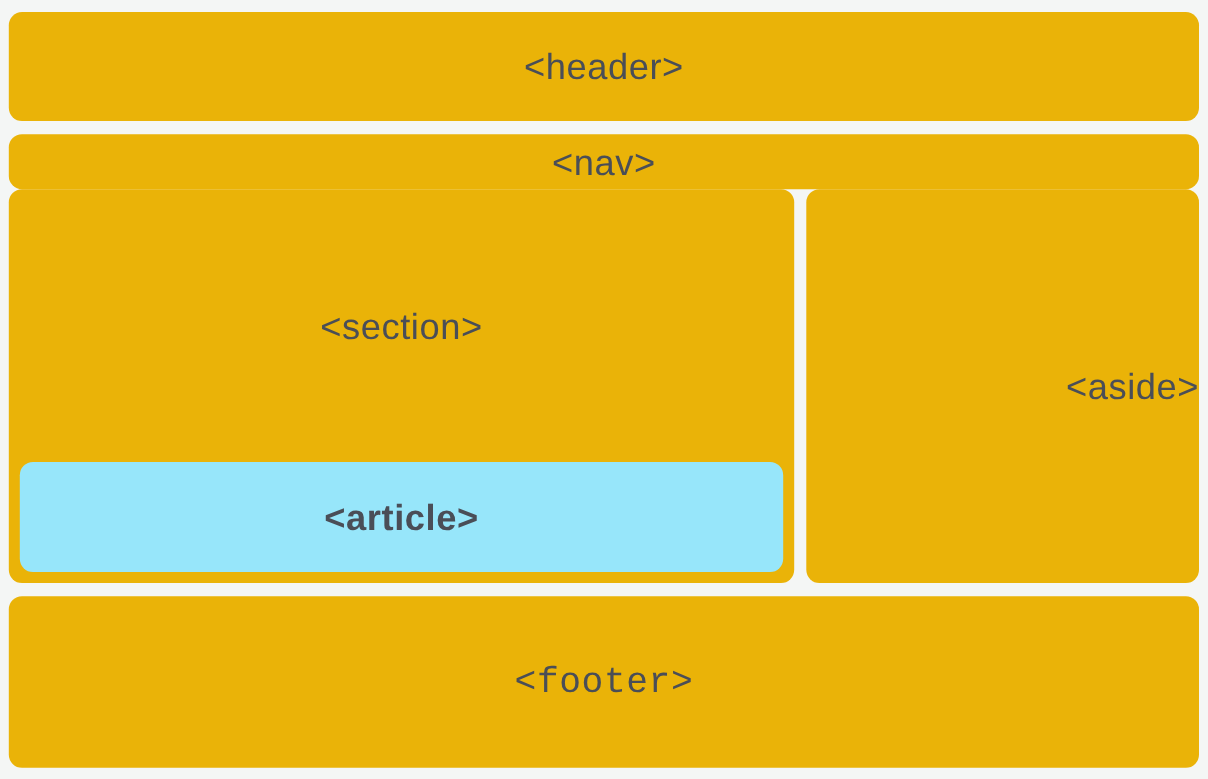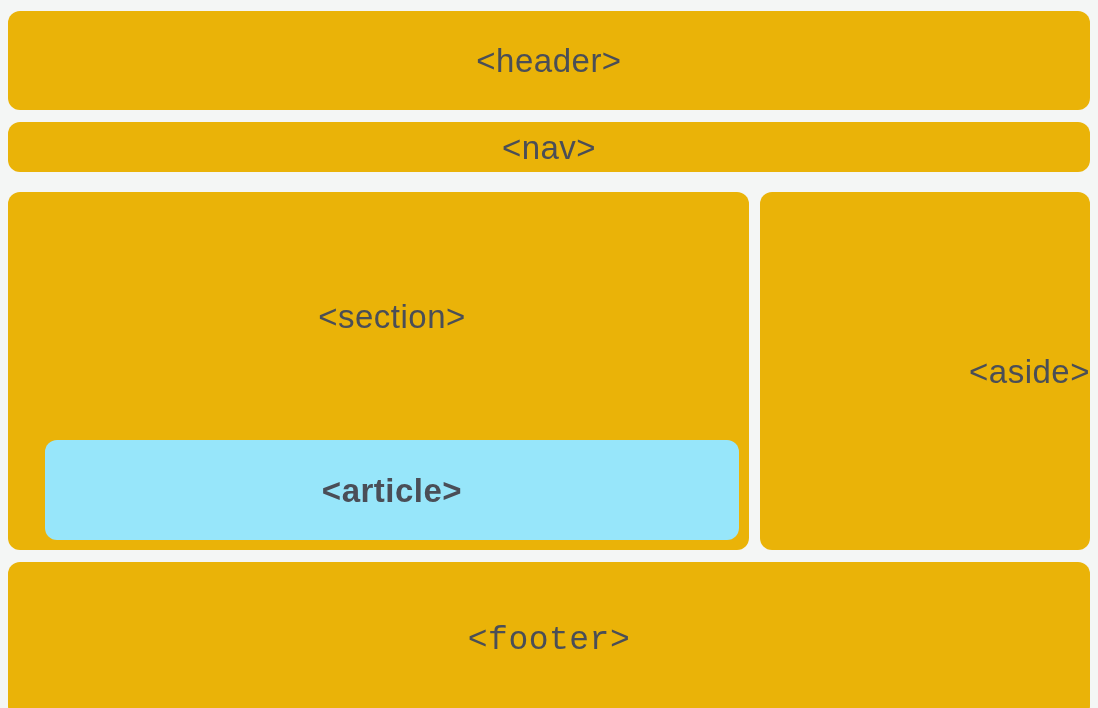--- a/index.html
+++ b/index.html
@@ -31,36 +31,35 @@
     align-items: center;
     justify-content: center;
   }
   .header-block {
     height: 99px;
     margin-bottom: 12px;
     flex: 0 0 auto;
   }
   .nav-block {
     height: 50px;
-    margin-bottom: 20px;
+    margin-bottom: 0;
     flex: 0 0 auto;
   }
   .middle-row {
     height: 358px;
     flex: 0 0 auto;
     display: flex;
     gap: 11px;
     margin-bottom: 12px;
   }
   .section-block {
     flex: 0 0 714px;
     display: flex;
     flex-direction: column;
     border-radius: 12px;
-    padding-left: 27px;
   }
   .section-label-area {
     flex: 1 1 auto;
     display: flex;
     align-items: center;
     justify-content: center;
   }
   .article-block {
     flex: 0 0 100px;
     margin: 0 10px 10px 10px;

